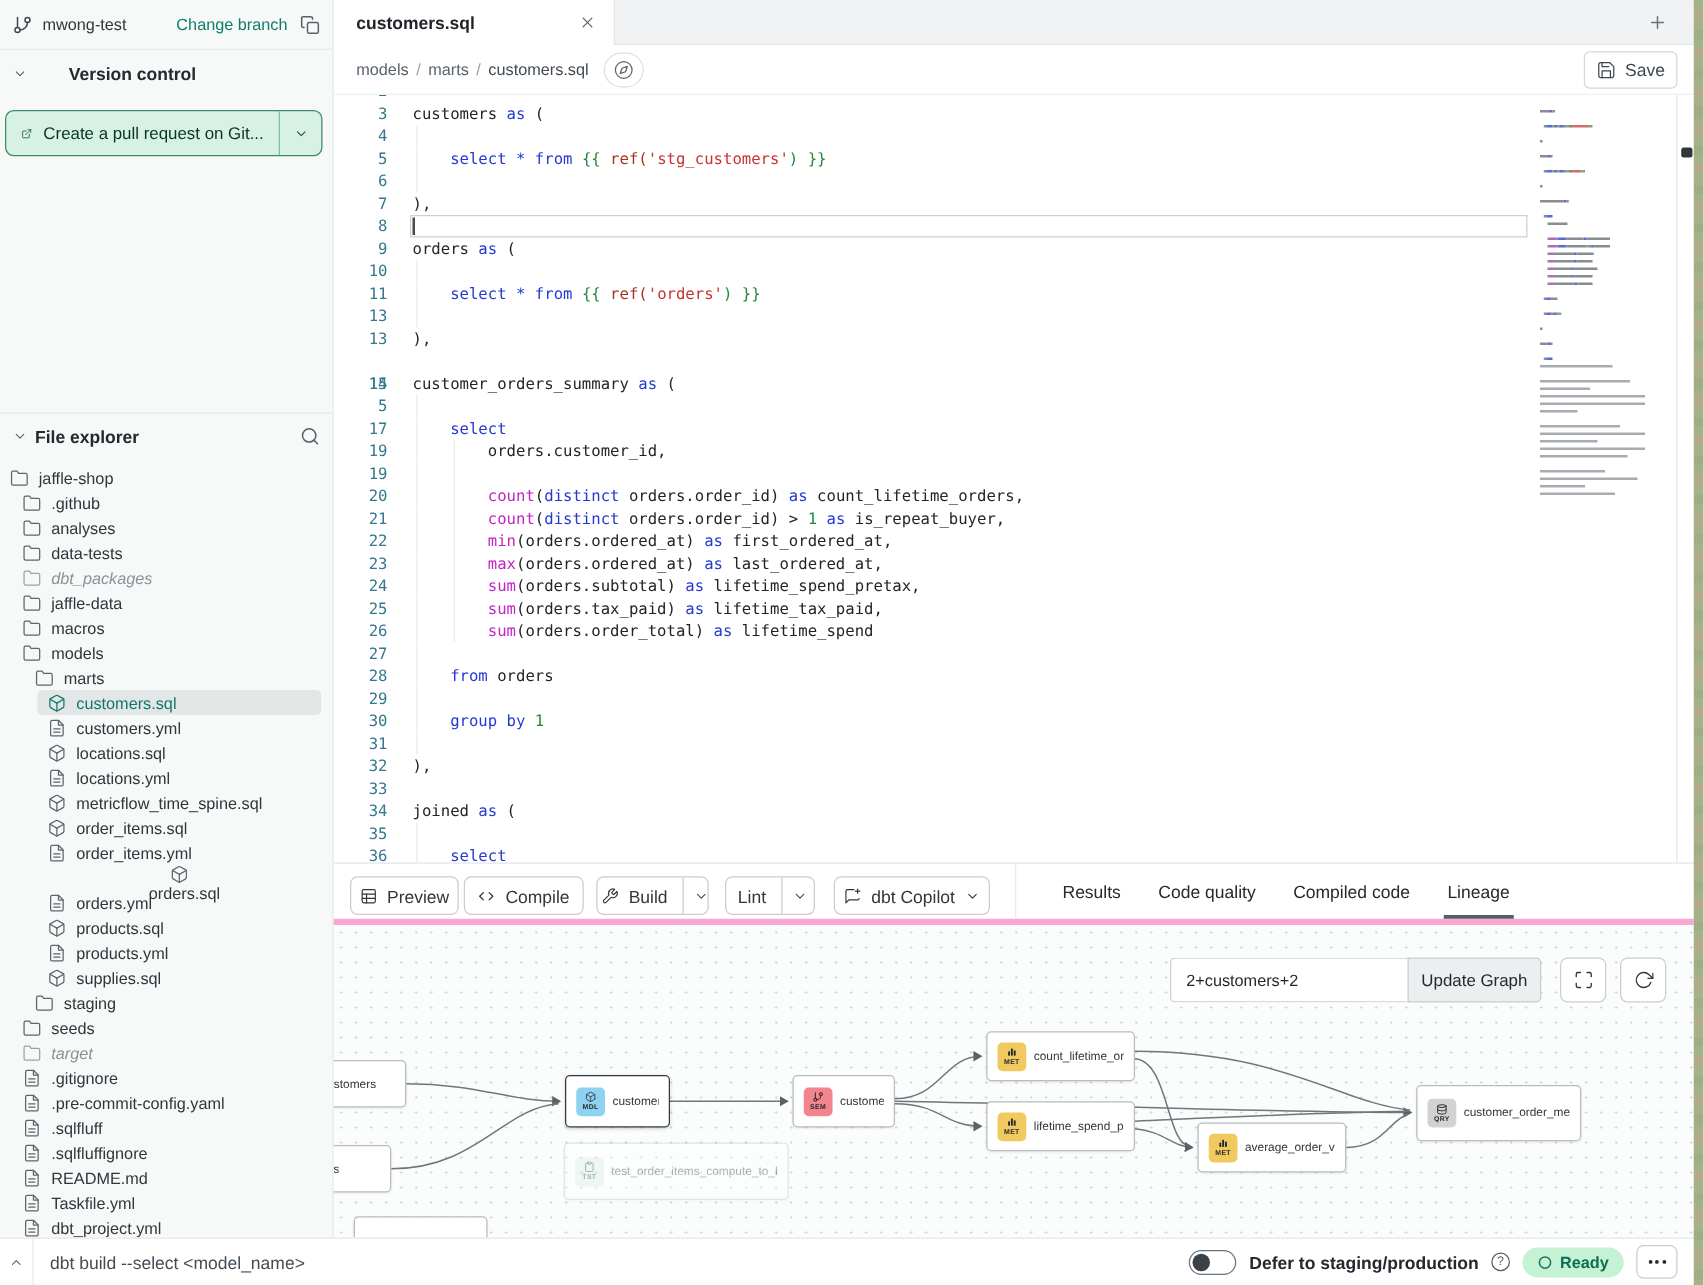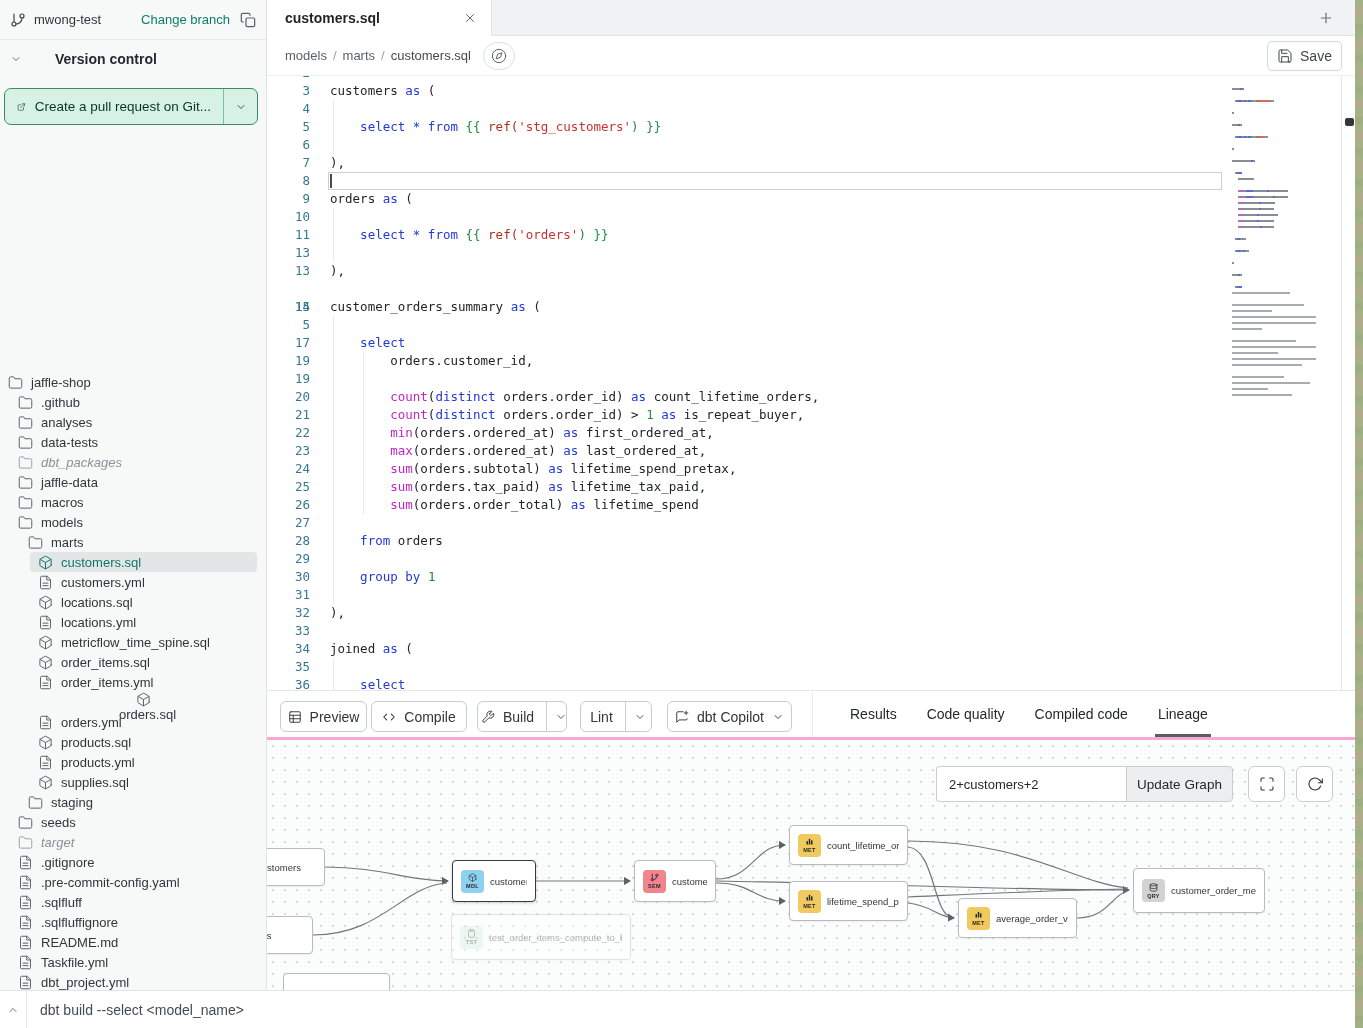--- a/index.html
+++ b/index.html
@@ -64,21 +64,21 @@
   .guide { position:absolute; top:0; bottom:0; width:1px; background:#e8eaec; }
   .curline { position:absolute; left:61px; width:894px; top:0; height:18px; border:1px solid #ccd1d5; }
   .caret { position:absolute; left:63px; top:2px; height:14px; width:1.5px; background:#454c53; }
   .minimap { position:absolute; left:965px; top:6px; width:84px; }
   .mm-row { display:flex; height:2px; margin-bottom:4px; }
   .mm-row i { display:block; height:2px; }
   .scrollbar { position:absolute; left:1341px; top:76px; width:14px; height:661px; background:#fff; border-left:1px solid #e4e6e8; }
   .scroll-thumb { position:absolute; left:3px; top:42px; width:9px; height:8px; background:#32373c; border-radius:2px; }
 
   
-  .toolbar { position:absolute; left:267px; top:690px; right:8px; height:50px; background:#fff; border-top:1px solid #e4e6e8; border-bottom:3px solid #f9a8d4; }
+  .toolbar { position:absolute; left:267px; top:690px; right:8px; height:50px; background:#fff; border-top:1px solid #e4e6e8; border-bottom:5px solid #f9a8d4; }
   .tbtn { position:absolute; top:10px; height:31px; border:1px solid #c8cdd1; border-radius:6px; background:#fff; display:flex; align-items:center; justify-content:center; gap:8px; font-size:14px; color:#2f363c; cursor:pointer; }
   .tbtn .seg { height:100%; display:flex; align-items:center; padding:0 8px; border-left:1px solid #c8cdd1; color:#40474e; }
   .seg-main { display:flex; align-items:center; gap:8px; padding:0 12px; height:100%; }
   .panel-tabs { position:absolute; left:545px; top:0; bottom:0; right:0; display:flex; align-items:stretch; border-left:1px solid #e9ebed; padding-left:22px; }
   .ptab { display:flex; align-items:center; padding:0 15px; font-size:14px; color:#24292f; cursor:pointer; position:relative; }
   .ptab.active::after { content:""; position:absolute; left:12px; right:12px; bottom:0; height:3px; background:#575e66; }
 
   
   .lineage { position:absolute; left:267px; top:740px; right:8px; height:250px; overflow:hidden;
     background-color:#fbfcfc; background-image:radial-gradient(#d7dadb 1px, transparent 1px); background-size:12px 12px; }
@@ -159,20 +159,34 @@
       </div>
       <div class="pr-caret">
         <span class="i12">
             <svg class="ic" viewBox="0 0 24 24">
               <polyline points="6 9 12 15 18 9"></polyline>
             </svg>
           </span>
       </div>
     </div>
 
+    <div class="section-head fe-head">
+      <span class="i12" style="color:#57606a">
+          <svg class="ic" viewBox="0 0 24 24">
+            <polyline points="6 9 12 15 18 9"></polyline>
+          </svg>
+        </span>
+      <span>File explorer</span>
+      <span class="fe-search i16">
+          <svg class="ic" viewBox="0 0 24 24">
+            <circle cx="11" cy="11" r="8"></circle>
+            <line x1="21" y1="21" x2="16.65" y2="16.65"></line>
+          </svg>
+        </span>
+    </div>
 
     <div class="tree">
         <div class="tree-row" style="margin-left: 0px;">
           <span class="ticon">
             <svg class="ic" viewBox="0 0 24 24" style="stroke-width:1.6">
               <path d="M22 19a2 2 0 0 1-2 2H4a2 2 0 0 1-2-2V5a2 2 0 0 1 2-2h5l2 3h9a2 2 0 0 1 2 2z"></path>
             </svg>
           </span>
           <span class="tree-label">jaffle-shop</span>
         </div>
@@ -978,16 +992,36 @@
 
   <div class="statusbar">
     <div class="sb-collapse">
       <span class="i12">
           <svg class="ic" viewBox="0 0 24 24">
             <polyline points="6 15 12 9 18 15"></polyline>
           </svg>
         </span>
     </div>
     <span class="sb-cmd">dbt build --select &lt;model_name&gt;</span>
+    <div class="sb-right">
+      <span class="toggle">
+          <span class="knob"></span>
+        </span>
+      <span class="defer-label">Defer to staging/production</span>
+      <span class="help-circ">?</span>
+      <span class="ready-pill">
+        <span class="i12" style="color:#157a57">
+            <svg viewBox="0 0 24 24" class="ic" style="stroke-width:2.4">
+              <circle cx="12" cy="12" r="9"></circle>
+            </svg>
+          </span>
+        <span class="ready-label">Ready</span>
+      </span>
+      <span class="dots-btn">
+          <i></i>
+          <i></i>
+          <i></i>
+        </span>
+    </div>
   </div>
 
   <div class="right-strip"></div>
 </div>
 
 </body></html>

